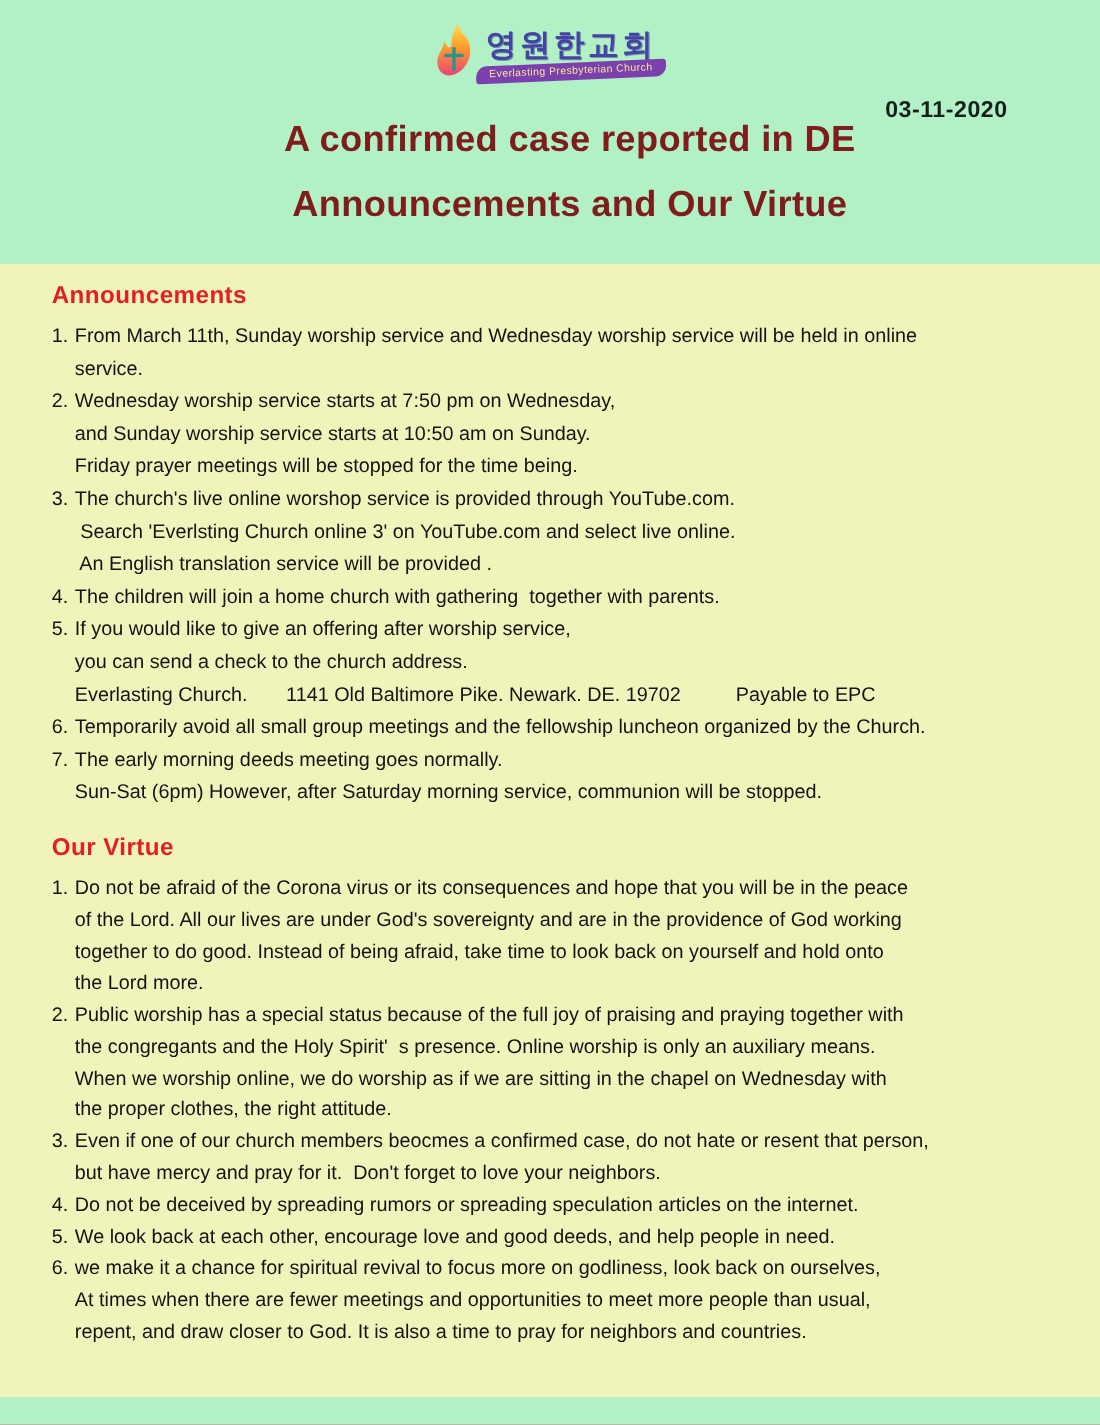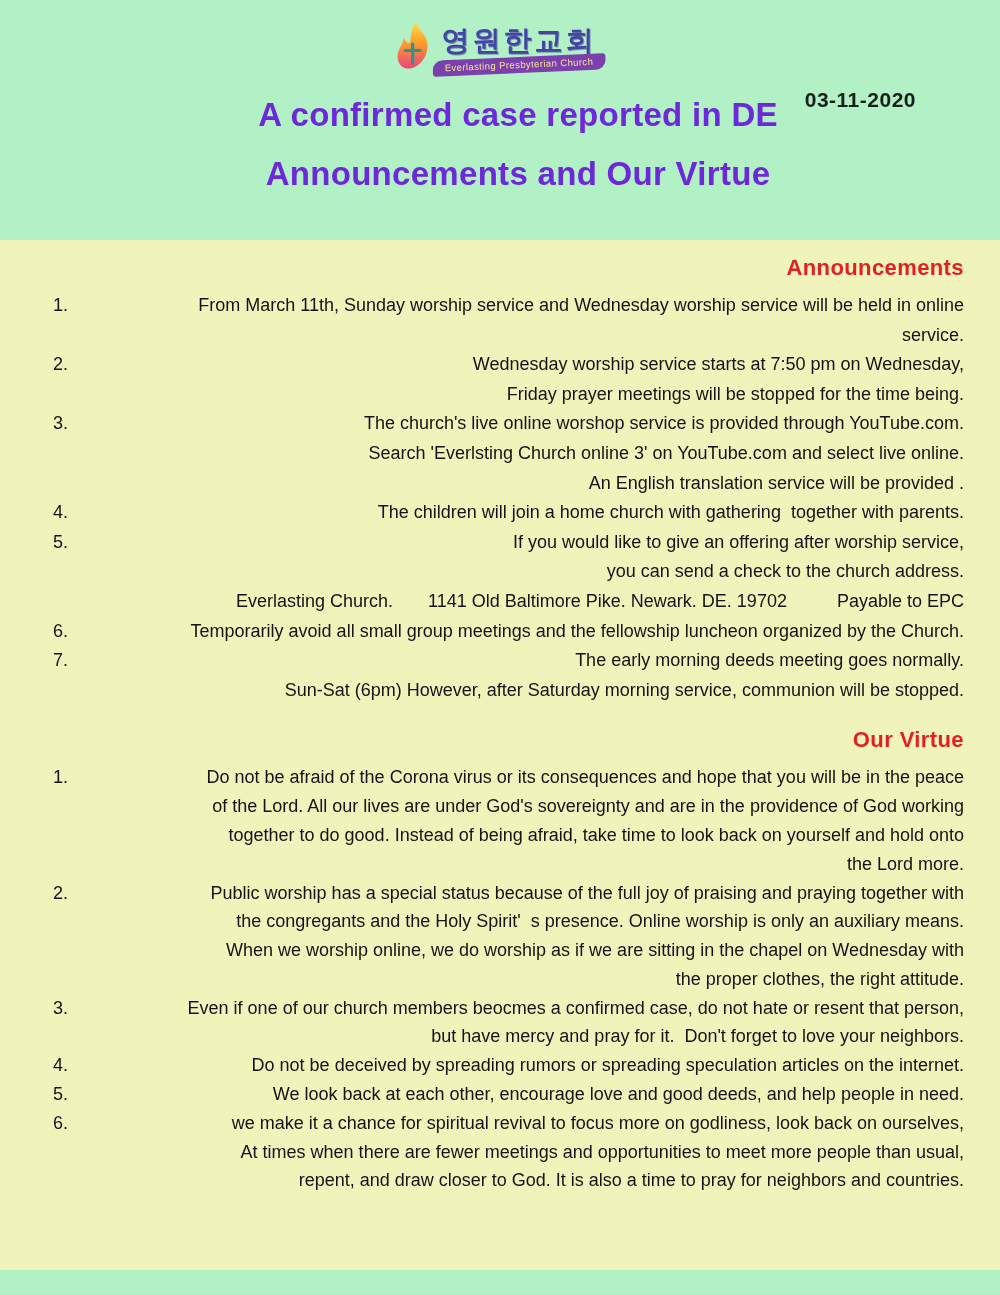--- a/index.html
+++ b/index.html
@@ -16,25 +16,25 @@
   .flame { width:36px; height:56px; margin-right:2px; flex:none; }
   .logo-right { display:flex; flex-direction:column; align-items:center; padding-top:6px; }
   .korean { font-size:28px; font-weight:bold; color:#4543a6; letter-spacing:3px;
             line-height:30px; text-shadow:1px 1px 0 rgba(46,44,120,.45);
             font-family:"Liberation Sans", sans-serif; }
   .ribbon { margin-top:1px; background:#7b3fae; color:#f5e693; font-size:9.5px;
             line-height:12px; padding:2px 12px; border-radius:10px 3px 10px 3px;
             transform:rotate(-2.5deg); letter-spacing:.4px; white-space:nowrap; }
   .date { position:absolute; top:52px; right:84px; font-size:21px; font-weight:bold;
           color:#15201a; letter-spacing:.5px;margin-top:36px; }
-  .title { position:absolute; top:85px; width:100%; text-align:center;
-           font-size:33px; font-weight:bold; color:#6d28d9; line-height:59px;
+  .title { position:absolute; top:96px; width:100%; text-align:center;
+           font-size:33px; font-weight:bold; color:#7f1d1d; line-height:59px;
            letter-spacing:.3px;padding-left:36px; }
   
-  .content { padding:15px 36px 0 47px;text-align:right; }
+  .content { padding:15px 36px 0 47px; }
   .section-heading { color:#e41e26; font-size:22px; font-weight:bold; letter-spacing:.4px; }
   .list { margin-top:10px; }
   .item { display:flex; font-size:18px; }
   .announcements .item { line-height:29.6px; }
   .virtue .item { line-height:28.8px; }
   .num { width:21px; flex:none; }
   .item-body { flex:1; min-width:0; }
   .line { white-space:pre; }
   .virtue .section-heading { margin-top:22px; }
   
@@ -87,20 +87,21 @@
             <span class="num">1.</span>
             <span class="item-body">
               <div class="line">From March 11th, Sunday worship service and Wednesday worship service will be held in online</div>
               <div class="line">service.</div>
             </span>
           </div>
           <div class="item">
             <span class="num">2.</span>
             <span class="item-body">
               <div class="line">Wednesday worship service starts at 7:50 pm on Wednesday,</div>
+              <div class="line">and Sunday worship service starts at 10:50 am on Sunday.</div>
               <div class="line">Friday prayer meetings will be stopped for the time being.</div>
             </span>
           </div>
           <div class="item">
             <span class="num">3.</span>
             <span class="item-body">
               <div class="line">The church's live online worshop service is provided through YouTube.com.</div>
               <div class="line"> Search 'Everlsting Church online 3' on YouTube.com and select live online.</div>
               <div class="line"> An English translation service will be provided .</div>
             </span>

